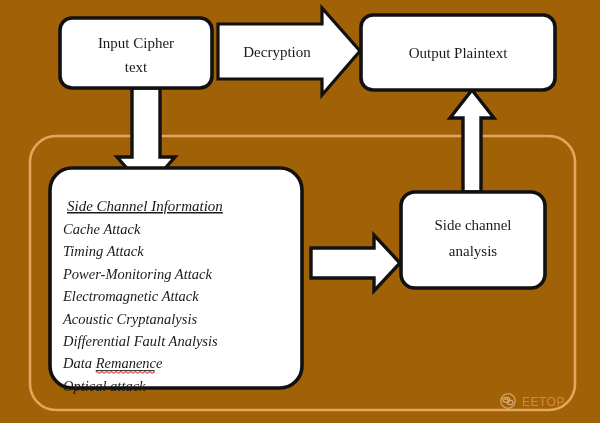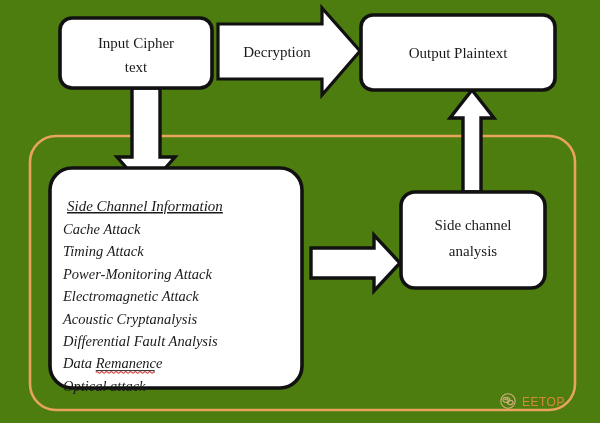--- a/index.html
+++ b/index.html
@@ -7,21 +7,21 @@
     padding: 0;
     background: #ffffff;
   }
   body {
     font-family: "Liberation Serif", serif;
   }
   #canvas {
     position: relative;
     width: 600px;
     height: 423px;
-    background: #4d7c0f;
+    background: #a16207;
     overflow: hidden;
   }
   #diagram-svg {
     position: absolute;
     left: 0;
     top: 0;
     width: 600px;
     height: 423px;
   }
   .node-label {

